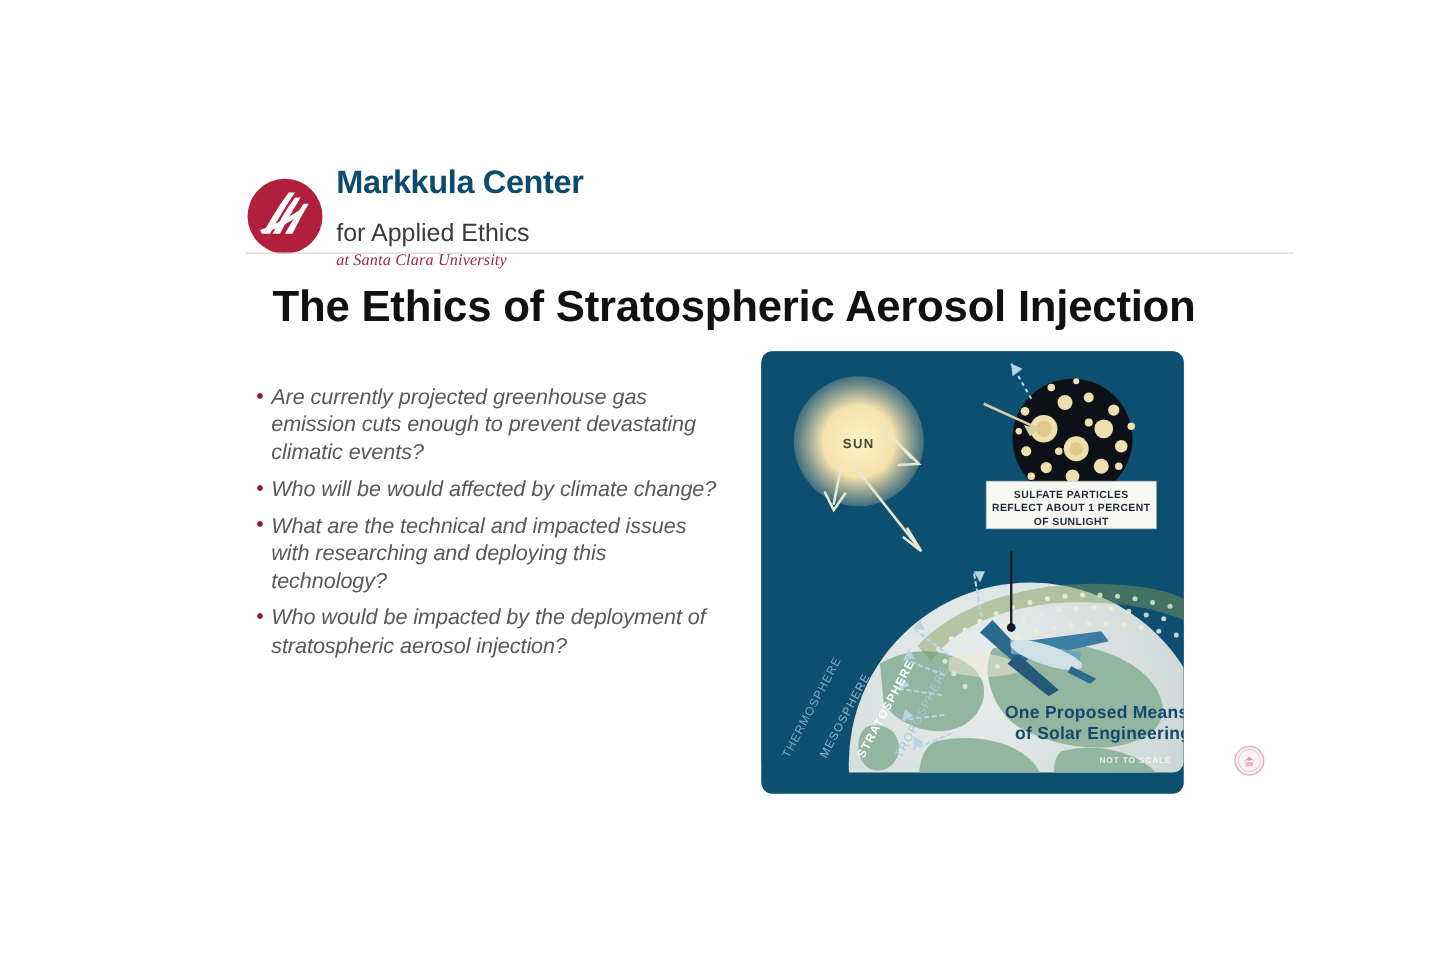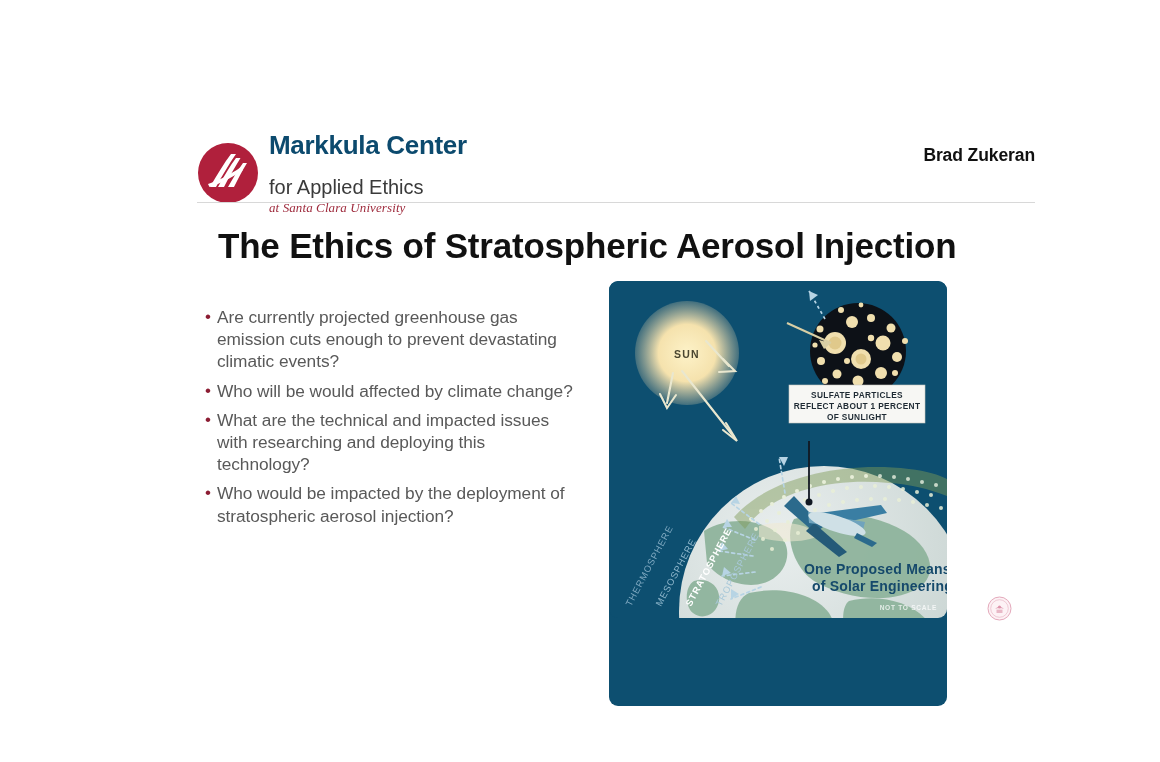--- a/index.html
+++ b/index.html
@@ -128,29 +128,30 @@
     color: #8c1d33;
     font-size: 17px;
     line-height: 22px;
     margin-right: 6px;
   }
   .bullet-text {
     font-size: 17.3px;
     line-height: 22.2px;
     color: #595959;
     letter-spacing: -0.05px;
+    font-style: italic;
   }
 
   
   .diagram {
     position: absolute;
     left: 609px;
     top: 281px;
     width: 338px;
-    height: 425px;
+    height: 354px;
     background: #0d4f70;
     border-radius: 9px;
     overflow: hidden;
   }
   .diagram svg { display: block; }
 
   .seal {
     position: absolute;
     left: 987px;
     top: 596px;
@@ -178,21 +179,20 @@
         </svg>
       </div>
       <div class="logo-wordmark">
         <div class="logo-line1">Markkula Center</div>
         <div class="logo-line2">for Applied Ethics</div>
         <div class="logo-line3">at Santa Clara University</div>
       </div>
     </div>
 
     <div class="presenter">
-      <div class="presenter-name">Brad Zukeran</div>
     </div>
   </div>
 
   <div class="header-rule"></div>
 
   <div class="slide-title">The Ethics of Stratospheric Aerosol Injection</div>
 
   <div class="bullets">
     <div class="bullet-item">
       <span class="bullet-dot">•</span>

